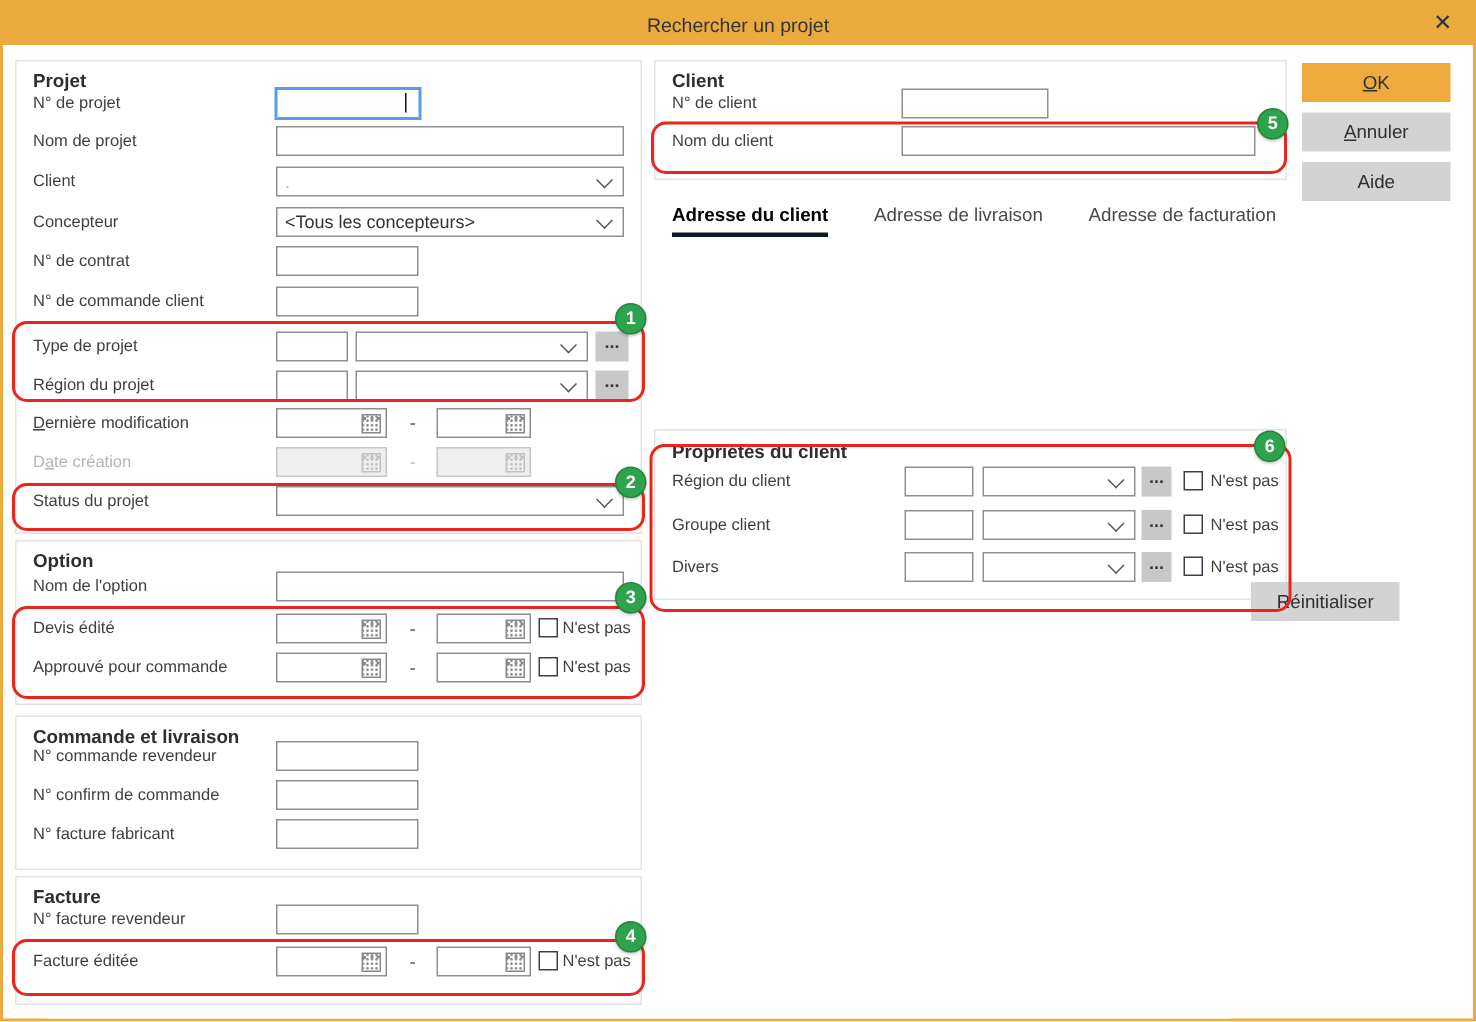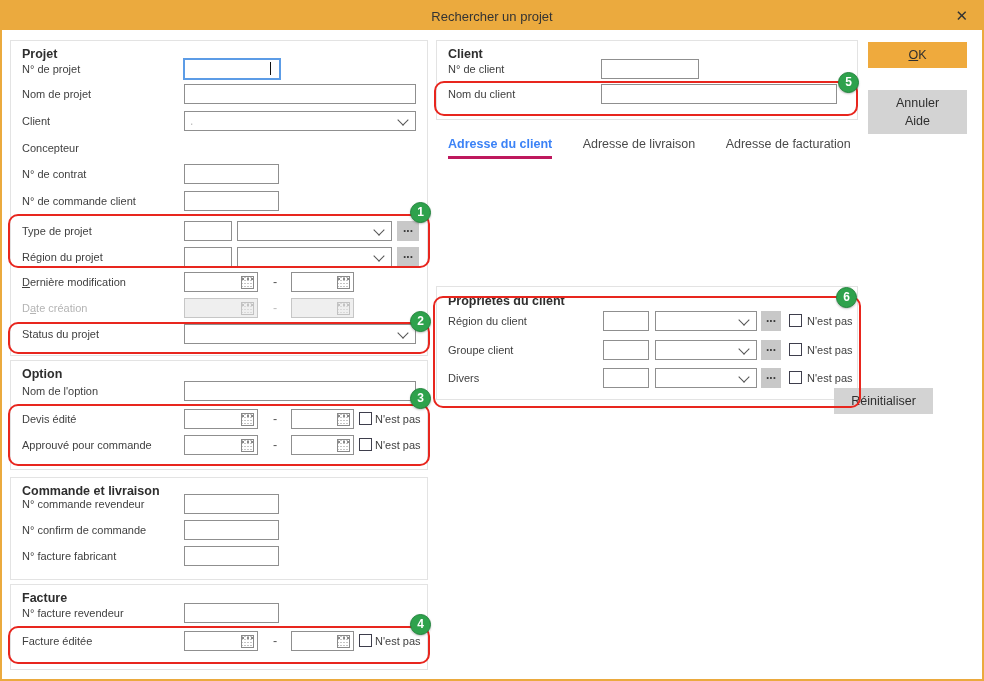--- a/index.html
+++ b/index.html
@@ -30,21 +30,21 @@
   .cal{--c:#8a8a8a;position:absolute;right:3px;top:2.5px;width:13px;height:13px;box-sizing:border-box;border:1px solid var(--c);background-image:radial-gradient(circle,var(--c) 0.8px,transparent 0.9px);background-size:3px 3px;background-position:1.5px 5px;cursor:pointer;}
   .cal::before{content:"";position:absolute;left:0px;right:0px;top:1px;height:0;border-top:2px dotted var(--c);}
   .dis .cal{--c:#c2c2c2;}
 
   .chk{position:absolute;width:13px;height:13px;box-sizing:border-box;border:1px solid #3e3e4c;background:#fff;cursor:pointer;}
   .dash{position:absolute;font-size:12.5px;color:#555;line-height:16px;}
   .dash.dim{color:#bdbdbd;}
 
   .tabs{position:absolute;white-space:nowrap;}
   .tab{display:inline-block;font-size:12.5px;color:#4a4a4a;margin-right:26px;padding-bottom:5px;cursor:pointer;}
-  .tab.active{font-weight:bold;color:#3b82f6;border-bottom:3px solid #be185d;}
+  .tab.active{font-weight:bold;color:#000000;border-bottom:3px solid #0f172a;}
 
   .btn{position:absolute;width:99px;height:26px;box-sizing:border-box;background:#d3d3d3;color:#2f2f2f;font-size:12.5px;text-align:center;line-height:26px;cursor:pointer;}
   .btn.primary{background:#EFAA3D;}
 
   .redbox{position:absolute;box-sizing:border-box;border:2.5px solid #E8261E;border-radius:10px;z-index:5;pointer-events:none;}
   .badge{position:absolute;width:21px;height:21px;border-radius:50%;background:#2EA24C;border:1px solid #23863e;box-sizing:border-box;color:#fff;font-size:12px;font-weight:bold;text-align:center;line-height:19px;z-index:6;box-shadow:0 1px 2px rgba(0,0,0,.25);}
 </style>
 </head>
 <body>
 
@@ -66,20 +66,24 @@
       <div class="lbl" style="top:45px">Nom de projet</div>
       <span class="inp" style="left:173px;top:43px;width:232px"></span>
 
       <div class="lbl" style="top:72px">Client</div>
       <span class="combo" style="left:173px;top:70px;width:232px">
           <span class="val faint">.</span>
           <span class="chev"></span>
         </span>
 
       <div class="lbl" style="top:99px">Concepteur</div>
+      <span class="combo" style="left:173px;top:97px;width:232px">
+          <span class="val">&lt;Tous les concepteurs&gt;</span>
+          <span class="chev"></span>
+        </span>
 
       <div class="lbl" style="top:125px">N° de contrat</div>
       <span class="inp" style="left:173px;top:123px;width:95px"></span>
 
       <div class="lbl" style="top:152px">N° de commande client</div>
       <span class="inp" style="left:173px;top:150px;width:95px"></span>
 
       <div class="lbl" style="top:182px">Type de projet</div>
       <span class="inp" style="left:173px;top:180px;width:48px"></span>
       <span class="combo" style="left:226px;top:180px;width:155px">
@@ -220,21 +224,21 @@
       <span class="inp" style="left:166px;top:81px;width:46px"></span>
       <span class="combo" style="left:218px;top:81px;width:102px">
           <span class="chev"></span>
         </span>
       <span class="dots" style="left:324px;top:81px;width:20px">...</span>
       <span class="chk" style="left:352px;top:84px"></span>
       <span class="lbl" style="left:370px;top:83px">N'est pas</span>
     </div>
 
     <div class="btn primary" style="left:866px;top:12px"><span class="mn">O</span><span>K</span></div>
-    <div class="btn" style="left:866px;top:60px"><span class="mn">A</span><span>nnuler</span></div>
+    <div class="btn" style="left:866px;top:45px"><span class="mn">A</span><span>nnuler</span></div>
     <div class="btn" style="left:866px;top:78px">Aide</div>
     <div class="btn" style="left:832px;top:358px">Réinitialiser</div>
 
     <div class="redbox" style="left:6px;top:184px;width:422px;height:54px"></div>
     <div class="redbox" style="left:6px;top:292px;width:422px;height:32px"></div>
     <div class="redbox" style="left:6px;top:374px;width:422px;height:62px"></div>
     <div class="redbox" style="left:6px;top:596px;width:422px;height:38px"></div>
     <div class="redbox" style="left:432px;top:51px;width:424px;height:35px"></div>
     <div class="redbox" style="left:431px;top:266px;width:428px;height:112px"></div>
 

